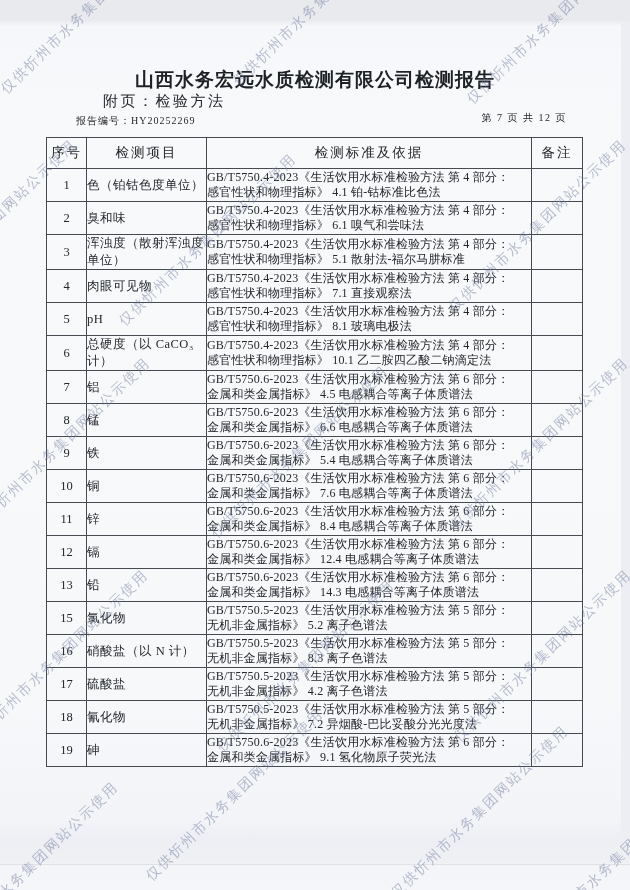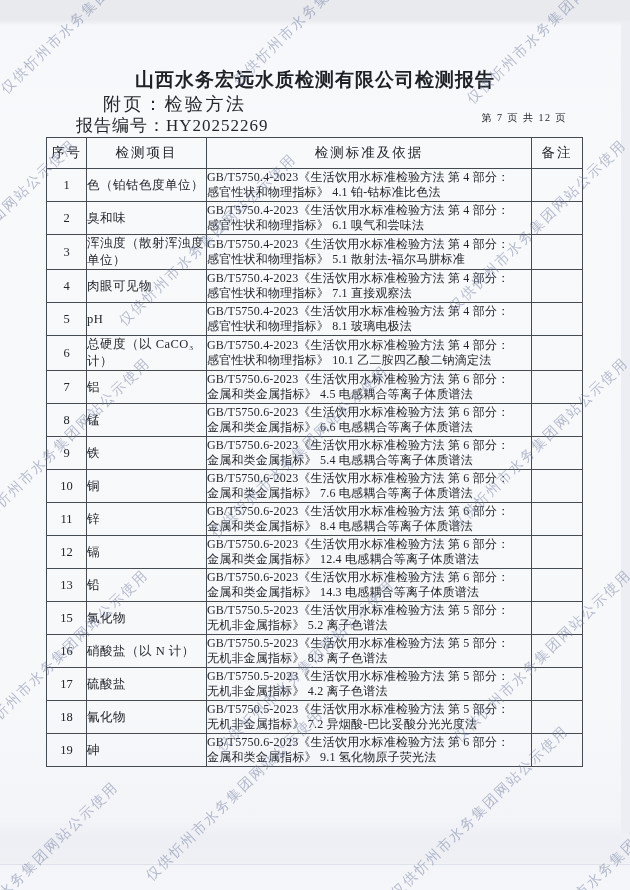--- a/index.html
+++ b/index.html
@@ -17,22 +17,22 @@
   }
   .edge-right{position:absolute;top:22px;right:0;width:9px;height:812px;background:#eceef3;}
   .edge-bottom-line{position:absolute;left:0;right:0;top:864px;height:1px;background:#dfe2e9;}
 
   
   .title{
     position:absolute;left:0;right:0;top:67px;text-align:center;
     font-family:Liberation Sans, sans-serif;
     font-weight:bold;font-size:19px;letter-spacing:1px;color:#1d2126;
   }
-  .subtitle{position:absolute;left:57px;top:92px;font-size:18px;letter-spacing:2.5px;color:#24282d;padding-left:46px;}
-  .report-no{position:absolute;left:76px;top:114px;font-size:17px;letter-spacing:1px;color:#24282d;}
+  .subtitle{position:absolute;left:57px;top:92px;font-size:15px;letter-spacing:2.5px;color:#24282d;padding-left:46px;}
+  .report-no{position:absolute;left:76px;top:114px;font-size:10px;letter-spacing:1px;color:#24282d;}
   .page-no{position:absolute;right:63px;top:111px;font-size:10px;letter-spacing:1.5px;color:#24282d;margin-left:20px;}
 
   
   table.report{
     position:absolute;left:46px;top:137px;width:536px;
     border-collapse:collapse;table-layout:fixed;
     border:1.5px solid #3b3f45;background:transparent;
   }
   table.report th,table.report td{border:1px solid #464b51;padding:0;vertical-align:middle;}
   table.report thead th{

